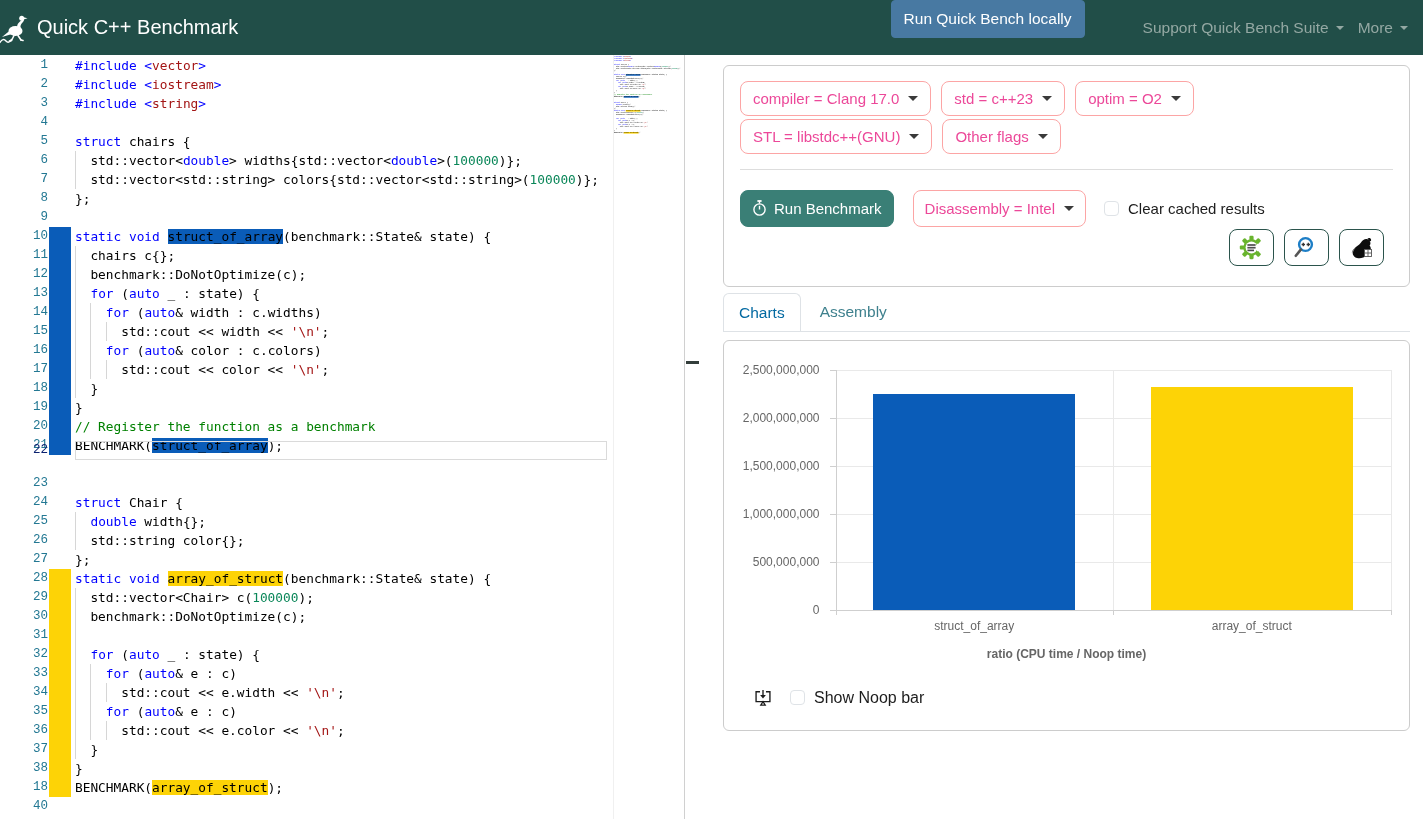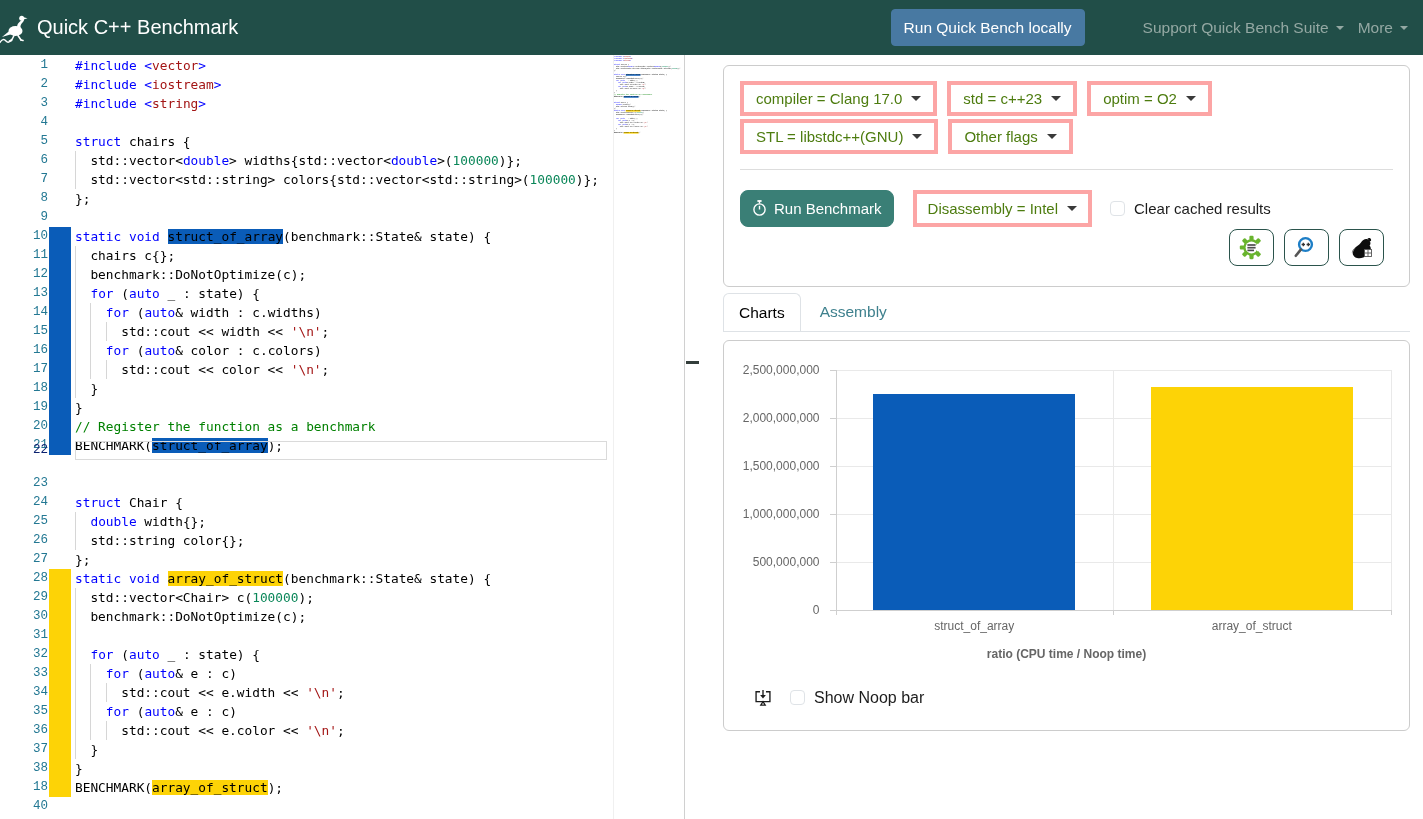--- a/index.html
+++ b/index.html
@@ -6,21 +6,21 @@
   html,body { width:1423px; height:819px; overflow:hidden; background:#fff;
     font-family:"Liberation Sans", sans-serif; }
 
   
   .navbar { position:absolute; left:0; top:0; width:1423px; height:55px;
     background:#214e48; display:flex; align-items:center; }
   .logo { position:absolute; left:0; top:12px; width:32px; height:32px; }
   .nav-title { position:absolute; left:37px; top:0; height:55px; line-height:55px;
     color:#fff; font-size:20px; white-space:nowrap; }
   .nav-right { position:absolute; right:15px; top:0; height:55px;
-    display:flex; align-items:center; }
+    display:flex; }
   .btn-run-locally { height:37.5px; padding:0 12px; background:#4879a2; color:#fff;
     border:1px solid #4879a2; border-radius:4px; font-size:15.5px;
     font-family:inherit; cursor:pointer; }
   .nav-link { color:#94a8a3; font-size:15.5px; margin-left:39px; cursor:pointer;
     display:flex; align-items:center; white-space:nowrap; }
   .nav-link .caret { margin-left:7px; border-top:4.5px solid #94a8a3;
     border-left:4.5px solid transparent; border-right:4.5px solid transparent; }
   .nav-right .btn-run-locally { margin-right:19px; }
   .nav-link + .nav-link { margin-left:14px; }
 
@@ -62,22 +62,22 @@
   .splitter-handle { position:absolute; left:0px; top:306px; width:13px; height:3px;
     background:#333e3b; cursor:col-resize; }
 
   
   .right { position:absolute; left:712px; top:55px; width:711px; height:764px;
     padding:10px 13px 0 11px; }
 
   .config-card { border:1px solid #ccc; border-radius:6px;
     padding:15px 16px 20px 16px; background:#fff; }
   .dd-row { display:flex; gap:10px; margin-bottom:3px; }
-  .btn-dd { height:35px; padding:0 12px; background:#fff; border:4px solid #fca5a5;
-    border-radius:0; font-size:15px; color:#4d7c0f; font-family:inherit;
+  .btn-dd { height:35px; padding:0 12px; background:#fff; border:1px solid #fca5a5;
+    border-radius:8px; font-size:15px; color:#ec4899; font-family:inherit;
     display:flex; align-items:center; cursor:pointer; white-space:nowrap; }
   .btn-dd .caret { margin-left:9px; border-top:5px solid #3a3a3a;
     border-left:5px solid transparent; border-right:5px solid transparent; }
   .config-card hr { border:none; border-top:1px solid #ddd; margin:15px 0 0 0; }
   .action-row { display:flex; align-items:center; margin-top:20px; }
   .btn-run { height:37px; padding:0 11px; background:#3a7f76; border:1px solid #3a7f76;
     border-radius:8px; color:#fff; font-size:15px; font-family:inherit;
     display:flex; align-items:center; gap:7px; cursor:pointer; white-space:nowrap; }
   .btn-disasm { height:37px; margin-left:19px; padding:0 11px; }
   .check-wrap { display:flex; align-items:center; margin-left:18px; }
@@ -88,21 +88,21 @@
   .tools-row { display:flex; justify-content:flex-end; gap:10px; margin-top:2px;
     margin-right:9px; }
   .btn-tool { width:45px; height:37px; border:1px solid #2b544c; border-radius:8px;
     background:#fff; display:flex; align-items:center; justify-content:center;
     cursor:pointer; }
 
   
   .tabs { display:flex; margin-top:6px; border-bottom:1px solid #dee2e6; }
   .tab { font-size:15.5px; padding:0 15px; height:38px; line-height:37px;
     cursor:pointer; }
-  .tab.active { color:#000000; background:#fff; border:1px solid #dee2e6;
+  .tab.active { color:#0369a1; background:#fff; border:1px solid #dee2e6;
     border-bottom:none; border-radius:6px 6px 0 0; margin-bottom:-1px; }
   .tab.plain { color:#3e808d; margin-left:4px; }
 
   
   .chart-card { position:relative; margin-top:8px; border:1px solid #ccc;
     border-radius:6px; height:391px; background:#fff; }
   .gridline { position:absolute; height:1px; background:#e9e9e9; }
   .vline { position:absolute; width:1px; background:#e9e9e9; }
   .axisline { background:#cfcfcf; }
   .ylab { position:absolute; font-size:12px; color:#666; text-align:right;

